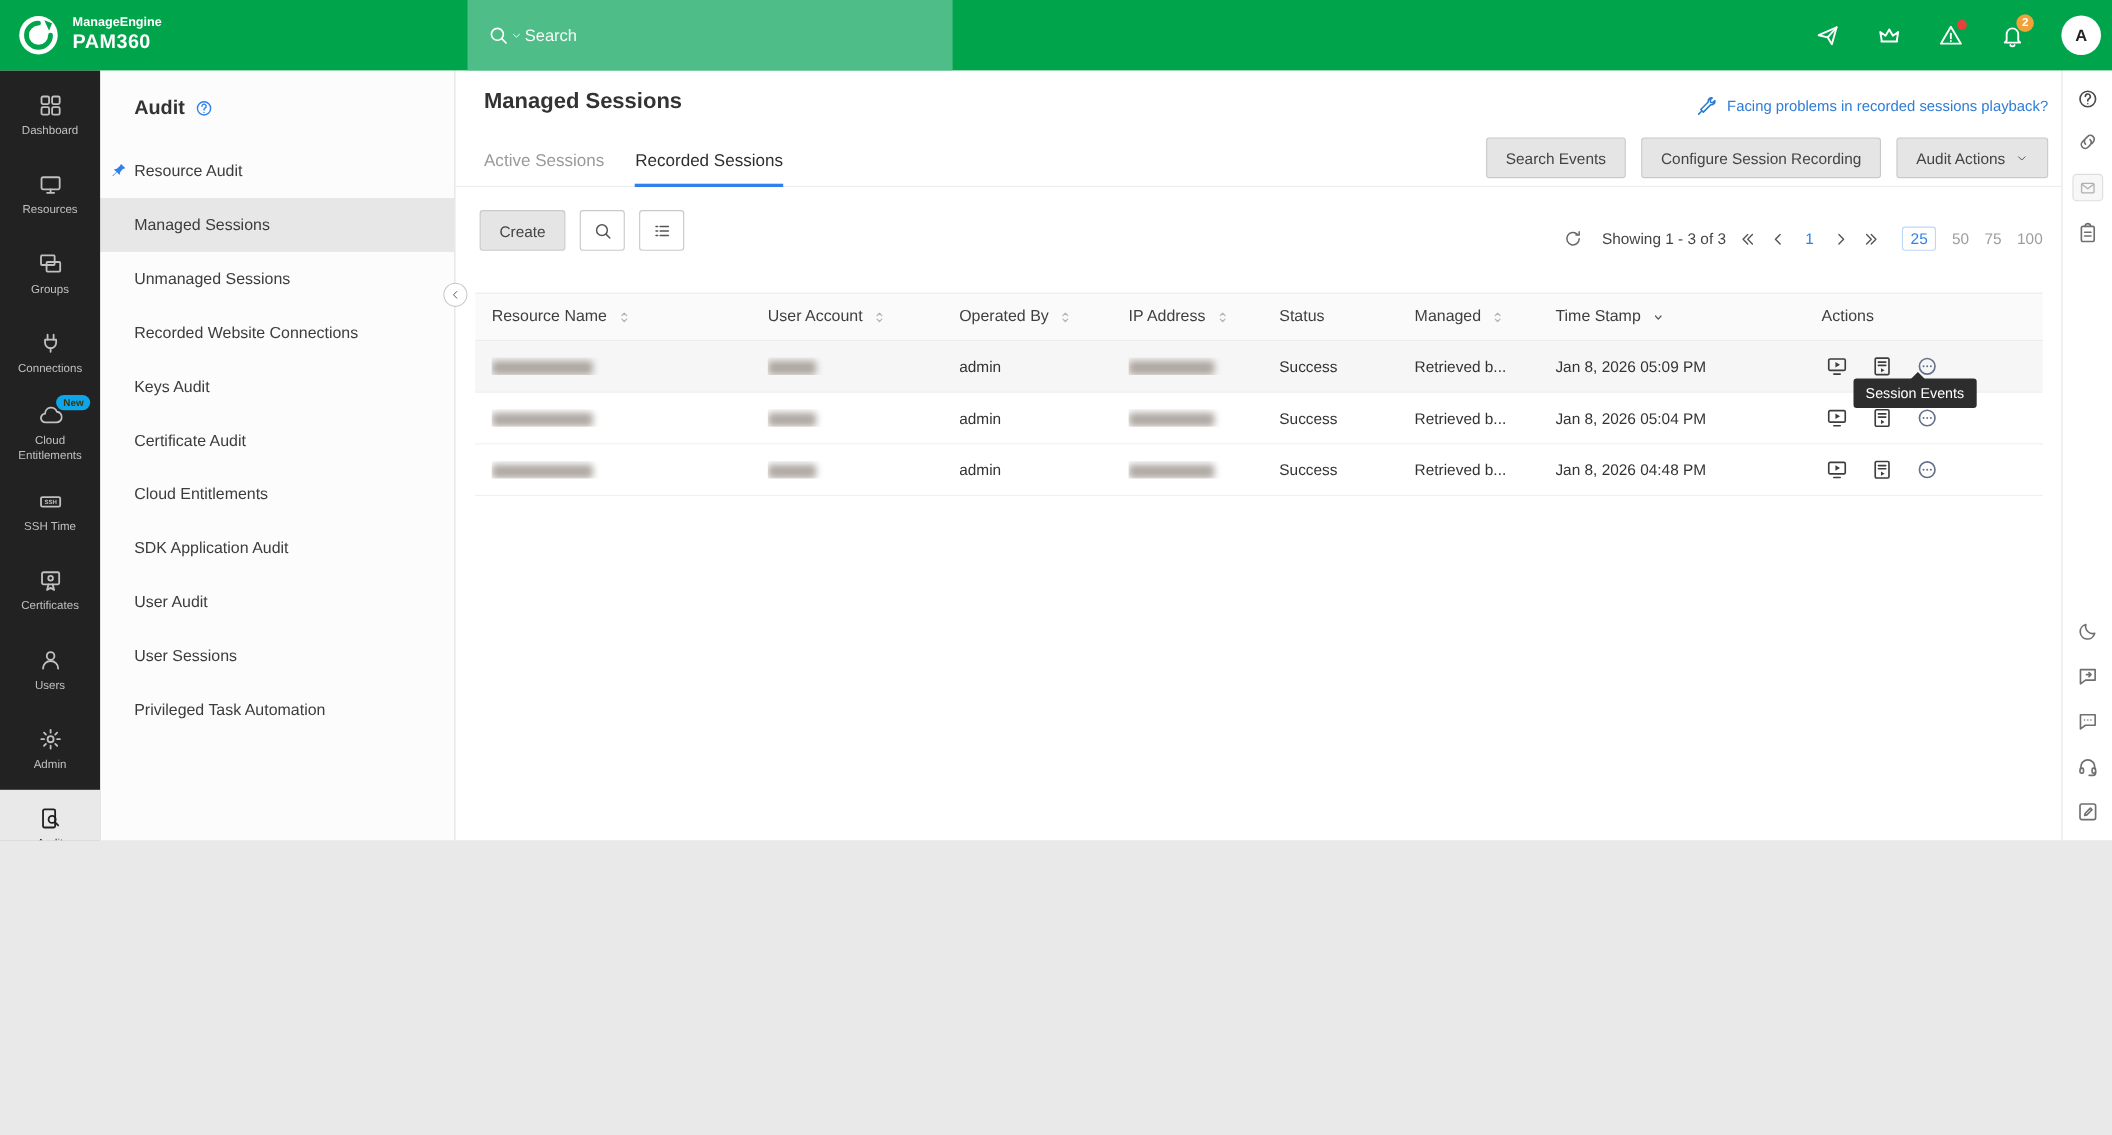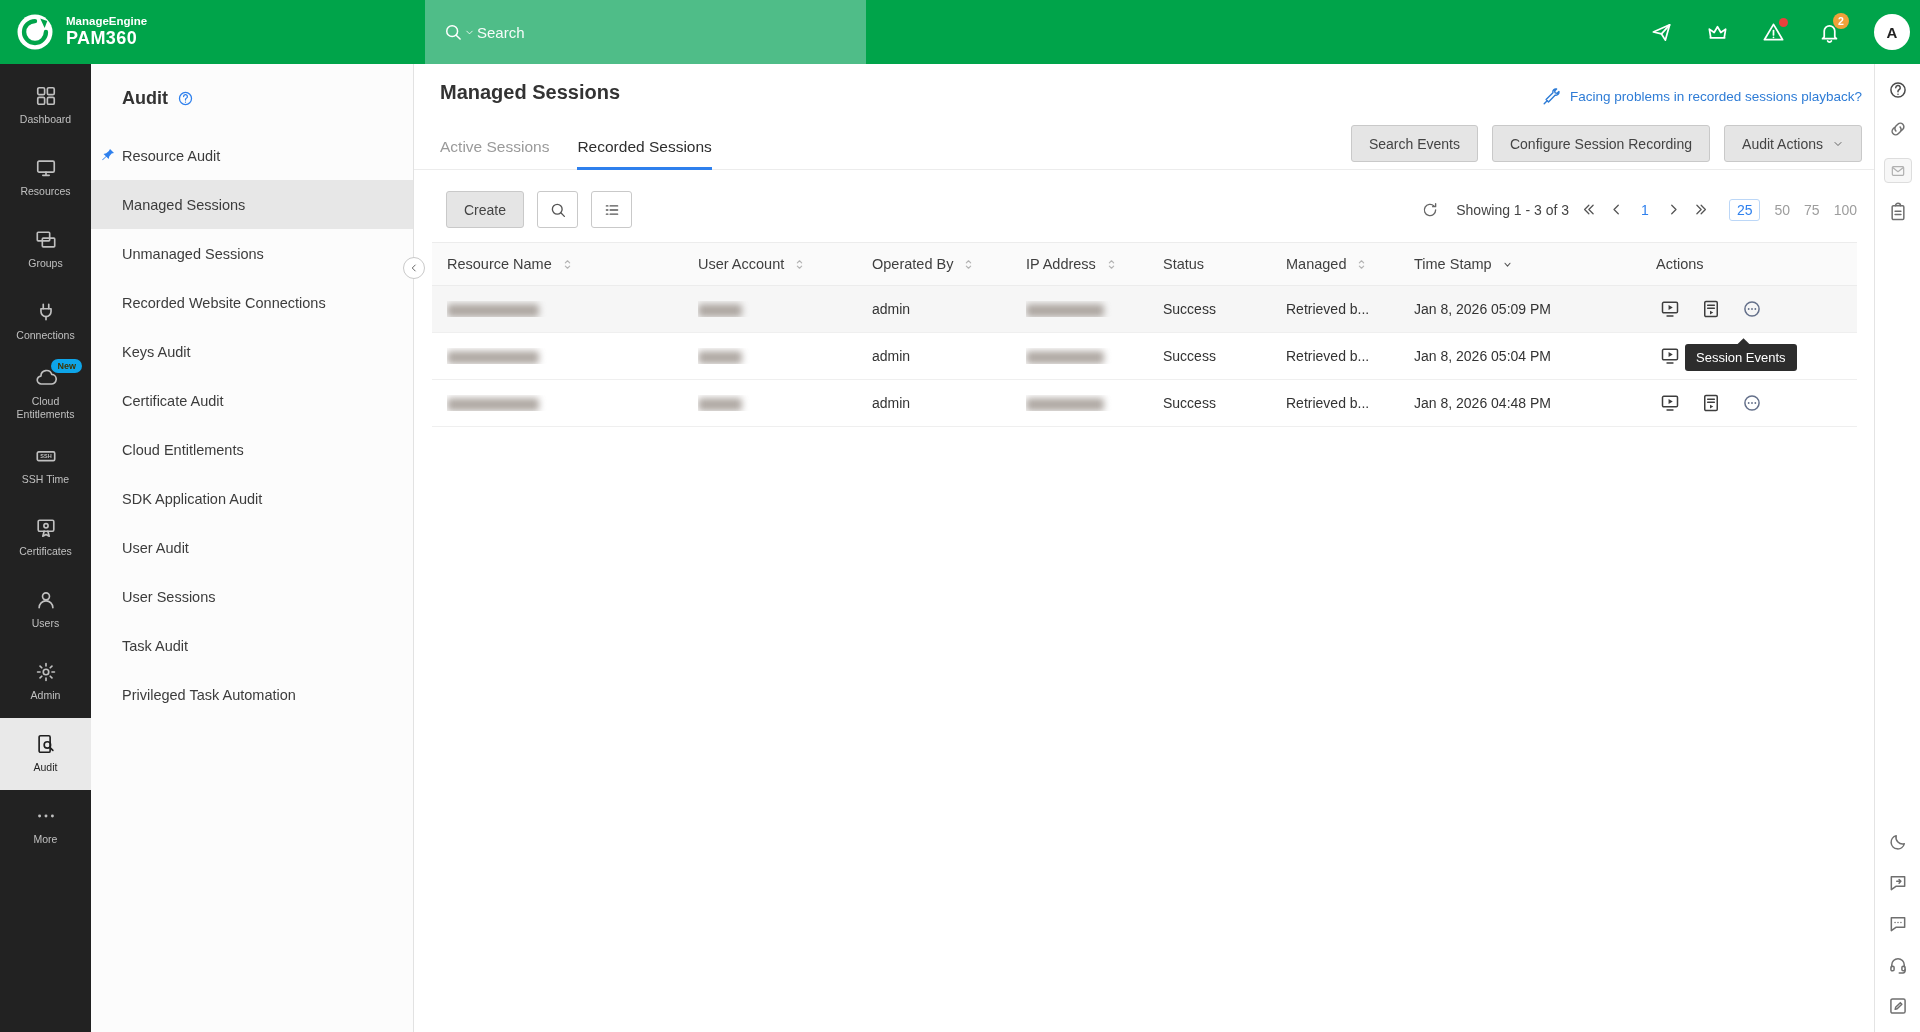--- a/index.html
+++ b/index.html
@@ -1,17 +1,17 @@
 <!DOCTYPE html>
 <html><head>
 <meta charset="utf-8">
 <style>
   html,body{margin:0;padding:0;background:#e9e9e9;}
   *{box-sizing:border-box;}
-  .stage{position:relative;width:1920px;height:1032px;background:#fff;overflow:hidden;
+  .stage{position:relative;width:1920px;height:764px;background:#fff;overflow:hidden;
          font-family:"Liberation Sans",sans-serif;-webkit-font-smoothing:antialiased;}
 
   
   .topbar{position:absolute;left:0;top:0;right:0;height:64px;background:#00a44a;display:flex;align-items:center;z-index:30;}
   .brand{display:flex;align-items:center;gap:10px;padding-left:14px;}
   .logo{width:42px;height:42px;flex:0 0 auto;cursor:pointer;}
   .brand-text{color:#fff;line-height:1.15;}
   .brand-line1{font-size:11.5px;font-weight:700;}
   .brand-line2{font-size:18px;font-weight:700;letter-spacing:.4px;}
   .searchbox{position:absolute;left:425px;top:0;width:441px;height:64px;background:#4fbd88;display:flex;align-items:center;gap:0;padding:0 18px;}
@@ -52,37 +52,37 @@
   .playback-link{position:absolute;right:12px;top:23px;display:flex;align-items:center;gap:9px;color:#2e7cd6;font-size:13.5px;cursor:pointer;}
   .tools-icon{width:19px;height:19px;color:#2e7cd6;}
   .tabs{position:absolute;left:26px;bottom:-1px;display:flex;gap:28px;}
   .tab{font-size:15.5px;color:#9a9a9a;padding-bottom:11px;cursor:pointer;border-bottom:3px solid transparent;}
   .tab.active{color:#2e2e2e;border-bottom-color:#2f80ed;}
   .head-buttons{position:absolute;right:12px;top:61px;display:flex;gap:14px;}
   .btn{height:37px;display:flex;align-items:center;gap:9px;padding:0 17px;background:#e5e5e5;border:1px solid #c9c9c9;border-radius:3px;font-size:14px;color:#444;cursor:pointer;white-space:nowrap;}
   .btn .caret{width:12px;height:12px;color:#555;}
 
   
-  .toolbar{display:flex;align-items:center;padding:21px 17px 14px 32px;}
+  .toolbar{display:flex;align-items:flex-end;padding:21px 17px 14px 22px;}
   .filter-select{width:267px;height:37px;border:1px solid #b9b9b9;border-radius:3px;display:flex;align-items:center;justify-content:space-between;padding:0 11px;font-size:14px;color:#222;margin-left:13px;cursor:pointer;background:#fff;}
   .filter-select .caret{width:13px;height:13px;color:#444;}
   .icon-btn{width:41px;height:37px;border:1px solid #c9c9c9;border-radius:3px;display:flex;align-items:center;justify-content:center;color:#555;margin-left:13px;background:#fff;cursor:pointer;}
   .icon-btn .iic{width:18px;height:18px;}
   .toolbar-right{margin-left:auto;display:flex;align-items:center;gap:11px;color:#444;font-size:14px;}
   .refresh-ic{width:18px;height:18px;color:#666;cursor:pointer;margin-right:6px;}
   .pg-ic{width:17px;height:17px;color:#555;cursor:pointer;}
   .page-num{color:#2f80ed;margin:0 5px;cursor:pointer;}
   .sizes{display:flex;align-items:center;gap:14px;margin-left:8px;}
   .size{color:#9d9d9d;cursor:pointer;}
   .size.active{color:#2f80ed;border:1px solid #bcd7f7;border-radius:3px;padding:2px 7px;background:#fff;}
 
   
   .table{margin:0 17px 0 18px;}
   .thead,.trow{display:grid;grid-template-columns:251px 174px 154px 137px 123px 128px 242px 1fr;padding-left:15px;align-items:center;}
-  .thead{height:44px;background:#fafafa;border-top:1px solid #ececec;border-bottom:1px solid #ececec;color:#3f3f3f;font-size:14.5px;}
+  .thead{height:44px;background:#fafafa;border-top:1px solid #ececec;border-bottom:1px solid #ececec;color:#3f3f3f;font-size:14.5px;margin-top:24px;}
   .th{display:flex;align-items:center;gap:8px;white-space:nowrap;cursor:pointer;}
   .sort-ic{width:15px;height:15px;color:#b3b3b3;flex:0 0 auto;}
   .sort-ic.dark{color:#555;}
   .trow{height:47px;border-bottom:1px solid #efefef;font-size:14px;color:#333;}
   .trow.hover{background:#f6f6f6;}
   .td{white-space:nowrap;overflow:hidden;text-overflow:ellipsis;padding-right:8px;}
   .smudge{display:inline-block;height:13px;border-radius:3px;background:#958c85;filter:blur(3.5px);opacity:.75;vertical-align:middle;}
   .w-res{width:92px;} .w-acc{width:44px;} .w-ip{width:78px;}
   .actions-cell{display:flex;align-items:center;gap:21px;padding-left:4px;}
   .action-ic{width:20px;height:20px;color:#3d3d3d;cursor:pointer;flex:0 0 auto;}
@@ -318,23 +318,20 @@
           <span>Cloud Entitlements</span>
         </div>
         <div class="side-item">
           <span>SDK Application Audit</span>
         </div>
         <div class="side-item">
           <span>User Audit</span>
         </div>
         <div class="side-item">
           <span>User Sessions</span>
-        </div>
-        <div class="side-item">
-          <span>Task Audit</span>
         </div>
         <div class="side-item">
           <span>Privileged Task Automation</span>
         </div>
       </div>
   </div>
 
   <div class="collapse-btn">
     <span class="cic">
         <svg viewBox="0 0 24 24" fill="none" stroke="currentColor" stroke-width="1.8" stroke-linecap="round" stroke-linejoin="round" width="100%" height="100%" style="display:block">

